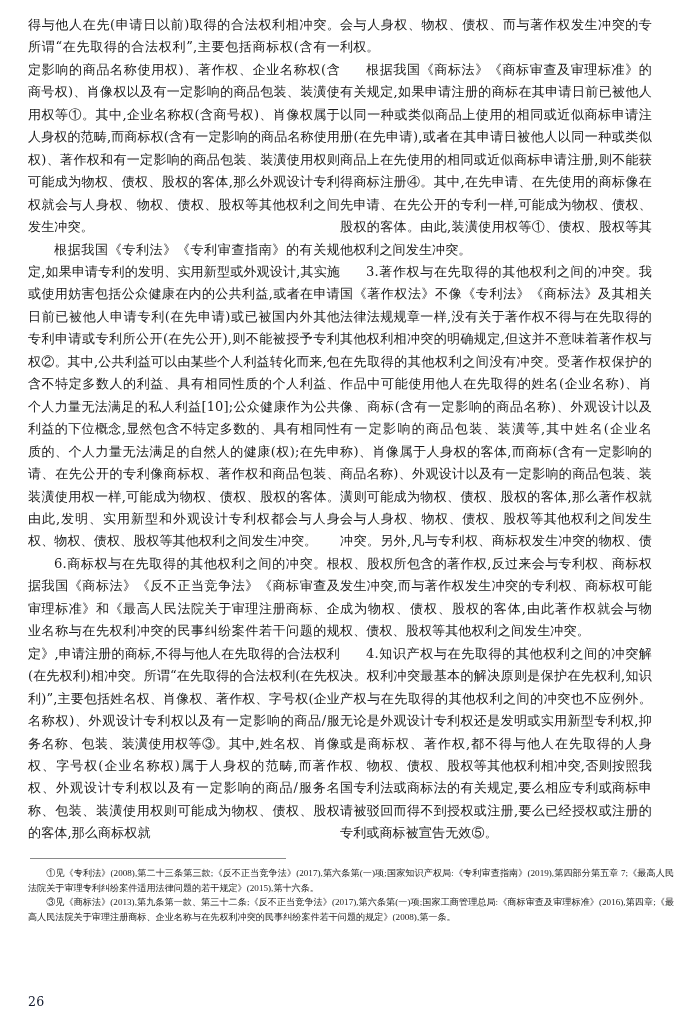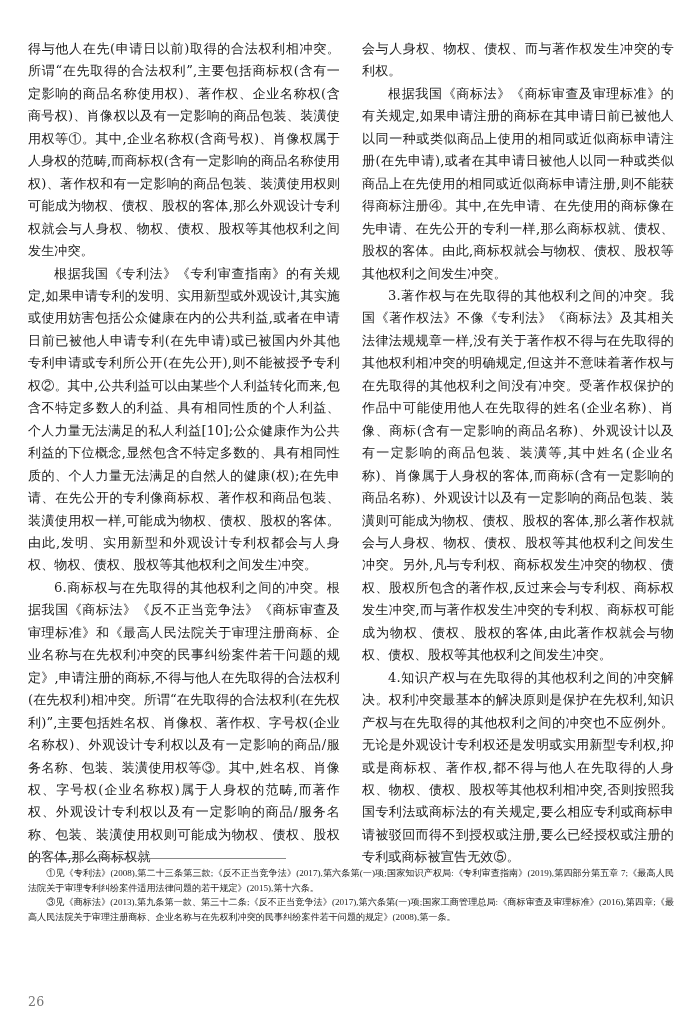--- a/index.html
+++ b/index.html
@@ -23,22 +23,20 @@
     box-sizing: border-box;
   }
   
   .columns {
     position: absolute;
     left: 28px;
     top: 14px;
     width: 646px;
     height: 828px;
     display: flex;
-    gap: 22px;
-    margin-top: 24px;
   }
   .col {
     width: 312px;
     box-sizing: border-box;
   }
   .col p {
     margin: 0;
     font-size: 13.05px;
     line-height: 22.45px;
     text-align: justify;
@@ -74,40 +72,40 @@
     letter-spacing: 0.02px;
     font-family: Liberation Serif, serif;
   }
   
   .page-number {
     position: absolute;
     left: 28px;
     top: 995px;
     font-size: 12.5px;
     line-height: 14px;
-    color: #737373;
+    color: #0f172a;
     letter-spacing: 0.3px;
   }
 </style>
 </head>
 <body>
 
 <div class="page">
 
   <div class="columns">
 
     <div class="col">
       <p>得与他人在先(申请日以前)取得的合法权利相冲突。所谓“在先取得的合法权利”,主要包括商标权(含有一定影响的商品名称使用权)、著作权、企业名称权(含商号权)、肖像权以及有一定影响的商品包装、装潢使用权等①。其中,企业名称权(含商号权)、肖像权属于人身权的范畴,而商标权(含有一定影响的商品名称使用权)、著作权和有一定影响的商品包装、装潢使用权则可能成为物权、债权、股权的客体,那么外观设计专利权就会与人身权、物权、债权、股权等其他权利之间发生冲突。</p>
       <p class="indent">根据我国《专利法》《专利审查指南》的有关规定,如果申请专利的发明、实用新型或外观设计,其实施或使用妨害包括公众健康在内的公共利益,或者在申请日前已被他人申请专利(在先申请)或已被国内外其他专利申请或专利所公开(在先公开),则不能被授予专利权②。其中,公共利益可以由某些个人利益转化而来,包含不特定多数人的利益、具有相同性质的个人利益、个人力量无法满足的私人利益[10];公众健康作为公共利益的下位概念,显然包含不特定多数的、具有相同性质的、个人力量无法满足的自然人的健康(权);在先申请、在先公开的专利像商标权、著作权和商品包装、装潢使用权一样,可能成为物权、债权、股权的客体。由此,发明、实用新型和外观设计专利权都会与人身权、物权、债权、股权等其他权利之间发生冲突。</p>
       <p class="indent">6.商标权与在先取得的其他权利之间的冲突。根据我国《商标法》《反不正当竞争法》《商标审查及审理标准》和《最高人民法院关于审理注册商标、企业名称与在先权利冲突的民事纠纷案件若干问题的规定》,申请注册的商标,不得与他人在先取得的合法权利(在先权利)相冲突。所谓“在先取得的合法权利(在先权利)”,主要包括姓名权、肖像权、著作权、字号权(企业名称权)、外观设计专利权以及有一定影响的商品/服务名称、包装、装潢使用权等③。其中,姓名权、肖像权、字号权(企业名称权)属于人身权的范畴,而著作权、外观设计专利权以及有一定影响的商品/服务名称、包装、装潢使用权则可能成为物权、债权、股权的客体,那么商标权就</p>
     </div>
 
     <div class="col">
       <p>会与人身权、物权、债权、而与著作权发生冲突的专利权。</p>
-      <p class="indent">根据我国《商标法》《商标审查及审理标准》的有关规定,如果申请注册的商标在其申请日前已被他人以同一种或类似商品上使用的相同或近似商标申请注册(在先申请),或者在其申请日被他人以同一种或类似商品上在先使用的相同或近似商标申请注册,则不能获得商标注册④。其中,在先申请、在先使用的商标像在先申请、在先公开的专利一样,那么商标权就、债权、股权的客体。由此,商标权就会与物权、债权、股权等其他权利之间发生冲突。</p>
+      <p class="indent">根据我国《商标法》《商标审查及审理标准》的有关规定,如果申请注册的商标在其申请日前已被他人以同一种或类似商品上使用的相同或近似商标申请注册(在先申请),或者在其申请日被他人以同一种或类似商品上在先使用的相同或近似商标申请注册,则不能获得商标注册④。其中,在先申请、在先使用的商标像在先申请、在先公开的专利一样,可能成为物权、债权、股权的客体。由此,装潢使用权等①、债权、股权等其他权利之间发生冲突。</p>
       <p class="indent">3.著作权与在先取得的其他权利之间的冲突。我国《著作权法》不像《专利法》《商标法》及其相关法律法规规章一样,没有关于著作权不得与在先取得的其他权利相冲突的明确规定,但这并不意味着著作权与在先取得的其他权利之间没有冲突。受著作权保护的作品中可能使用他人在先取得的姓名(企业名称)、肖像、商标(含有一定影响的商品名称)、外观设计以及有一定影响的商品包装、装潢等,其中姓名(企业名称)、肖像属于人身权的客体,而商标(含有一定影响的商品名称)、外观设计以及有一定影响的商品包装、装潢则可能成为物权、债权、股权的客体,那么著作权就会与人身权、物权、债权、股权等其他权利之间发生冲突。另外,凡与专利权、商标权发生冲突的物权、债权、股权所包含的著作权,反过来会与专利权、商标权发生冲突,而与著作权发生冲突的专利权、商标权可能成为物权、债权、股权的客体,由此著作权就会与物权、债权、股权等其他权利之间发生冲突。</p>
       <p class="indent">4.知识产权与在先取得的其他权利之间的冲突解决。权利冲突最基本的解决原则是保护在先权利,知识产权与在先取得的其他权利之间的冲突也不应例外。无论是外观设计专利权还是发明或实用新型专利权,抑或是商标权、著作权,都不得与他人在先取得的人身权、物权、债权、股权等其他权利相冲突,否则按照我国专利法或商标法的有关规定,要么相应专利或商标申请被驳回而得不到授权或注册,要么已经授权或注册的专利或商标被宣告无效⑤。</p>
     </div>
 
   </div>
 
   <div class="footnotes">
     <div class="fn-rule"></div>
     <p>①见《专利法》(2008),第二十三条第三款;《反不正当竞争法》(2017),第六条第(一)项;国家知识产权局:《专利审查指南》(2019),第四部分第五章 7;《最高人民法院关于审理专利纠纷案件适用法律问题的若干规定》(2015),第十六条。</p>
     <p>③见《商标法》(2013),第九条第一款、第三十二条;《反不正当竞争法》(2017),第六条第(一)项;国家工商管理总局:《商标审查及审理标准》(2016),第四章;《最高人民法院关于审理注册商标、企业名称与在先权利冲突的民事纠纷案件若干问题的规定》(2008),第一条。</p>

